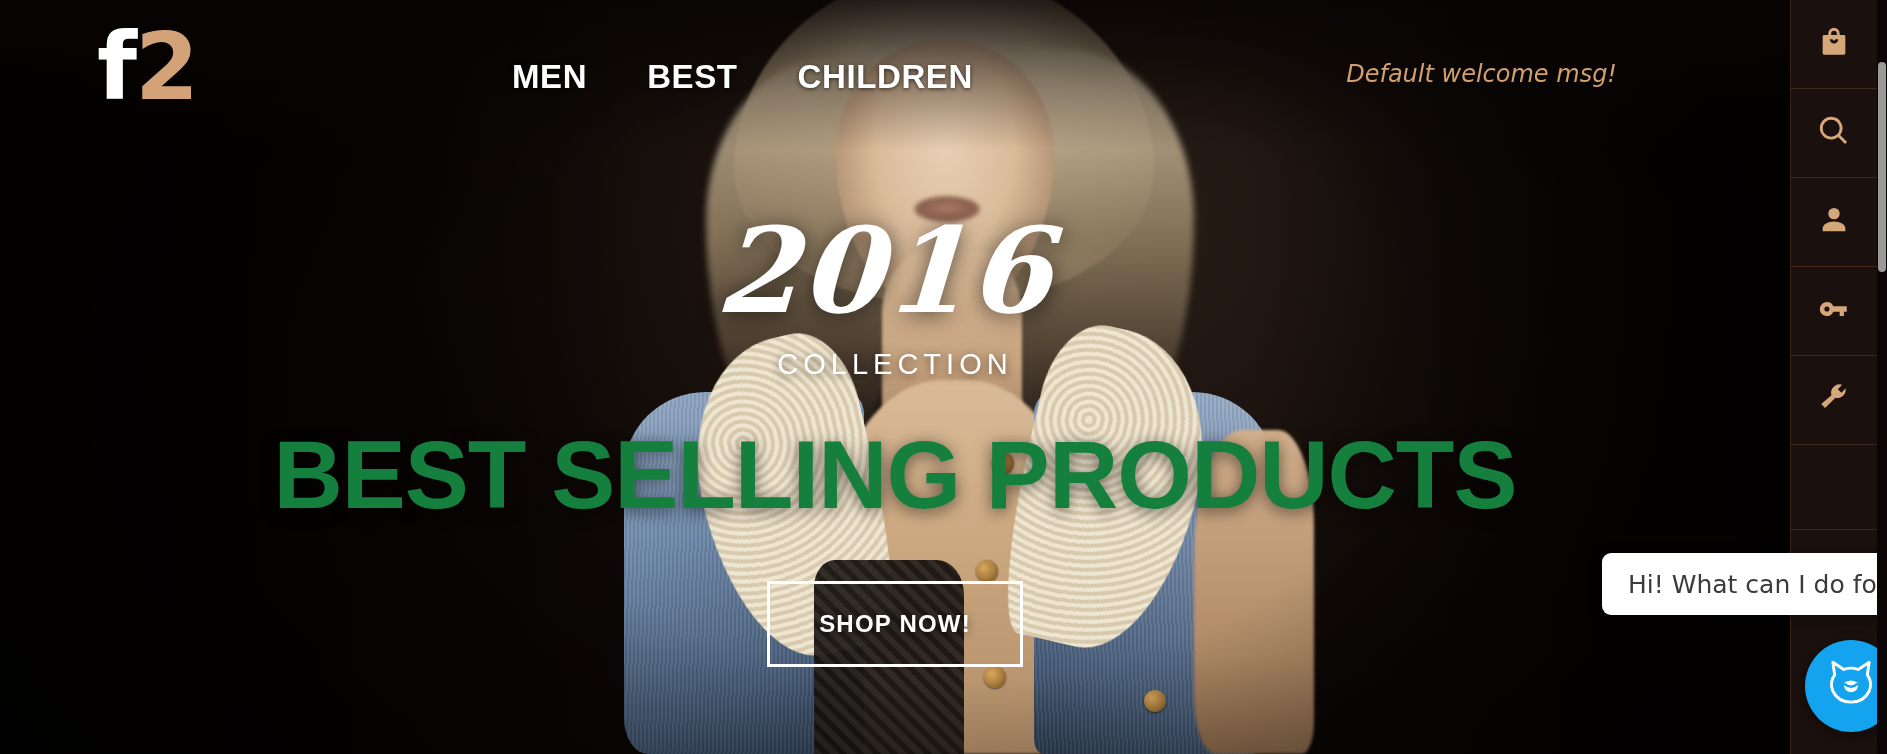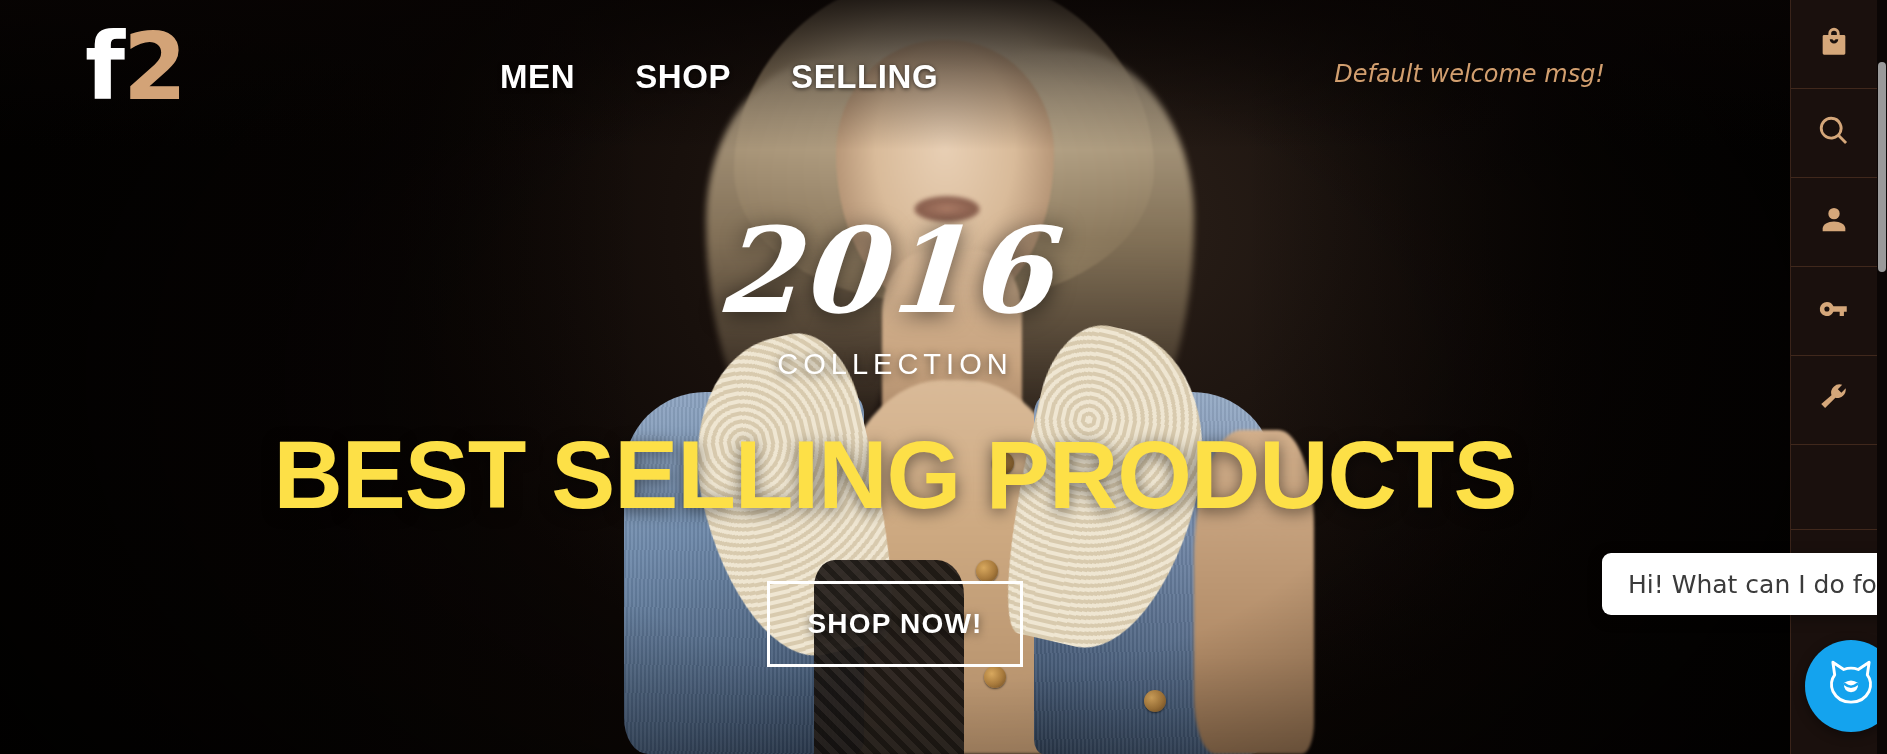--- a/index.html
+++ b/index.html
@@ -114,21 +114,21 @@
   .vignette{
     position:absolute; inset:0;
     background:radial-gradient(ellipse 1150px 760px at 50% 50%, rgba(0,0,0,0) 40%, rgba(0,0,0,.55) 78%, rgba(0,0,0,.88) 100%);
   }
   .top-shade{
     position:absolute; left:0; top:0; width:100%; height:150px;
     background:linear-gradient(180deg, rgba(8,4,3,.82) 0%, rgba(8,4,3,.28) 65%, rgba(8,4,3,0) 100%);
   }
 
   
-  .header{ position:absolute; left:0; top:0; width:1790px; height:142px; z-index:20; }
+  .header{ position:absolute; left:12px; top:0; width:1790px; height:142px; z-index:20; }
   .logo{ position:absolute; left:85px; top:22px; font-size:92px; line-height:1;
          font-weight:700; font-family:"DejaVu Sans", sans-serif; letter-spacing:-2px; user-select:none; }
   .logo .f{ color:#ffffff; }
   .logo .two{ color:#d3a377; }
 
   .nav{ position:absolute; left:500px; top:58px; display:flex; align-items:center; gap:60px; }
   .nav-item{
     color:#ffffff; font-size:33px; font-weight:700; letter-spacing:.6px;
     text-decoration:none; display:flex; align-items:center; gap:11px;
     text-shadow:0 1px 4px rgba(0,0,0,.65);
@@ -151,28 +151,28 @@
     font-family:"DejaVu Serif", serif; font-style:italic; font-weight:700;
     font-size:118px; color:#fff; line-height:1; letter-spacing:2px;
     text-shadow:0 3px 22px rgba(0,0,0,.6);
     transform:skewX(-6deg);
   }
   .collection{
     margin-top:18px; color:#fff; font-size:29px; letter-spacing:5px; font-weight:400;
     text-shadow:0 2px 10px rgba(0,0,0,.6);
   }
   .headline{
-    margin-top:46px; color:#fde047; font-weight:700; font-size:96px; line-height:1;
+    margin-top:46px; color:#15803d; font-weight:700; font-size:96px; line-height:1;
     letter-spacing:-1px; white-space:nowrap;
     font-family:"Liberation Sans", sans-serif;
     text-shadow:0 3px 16px rgba(0,0,0,.55);
   }
   .shop-btn{
     margin-top:58px; width:256px; height:86px; border:3px solid #fff; background:transparent;
-    color:#fff; font-size:28px; font-weight:700; letter-spacing:1.2px; cursor:pointer;
+    color:#fff; font-size:24px; font-weight:700; letter-spacing:1.2px; cursor:pointer;
     display:flex; align-items:center; justify-content:center;
     text-shadow:0 2px 8px rgba(0,0,0,.6);
   }
 
   
   .sidebar{
     position:absolute; right:10px; top:0; width:87px; height:754px;
     background:#1a100d; border-left:1px solid #3a241a; z-index:30;
   }
   .side-item{
@@ -238,24 +238,24 @@
 
     <div class="logo">
       <span class="f">f</span><span class="two">2</span>
     </div>
 
     <nav class="nav">
       <a class="nav-item">
         <span>MEN</span>
       </a>
       <a class="nav-item">
-        <span>SHOP</span>
+        <span>BEST</span>
       </a>
       <a class="nav-item">
-        <span>SELLING</span>
+        <span>CHILDREN</span>
       </a>
     </nav>
 
     <div class="welcome">Default welcome msg!</div>
   </div>
 
   <div class="hero-copy">
     <div class="year">2016</div>
     <div class="collection">COLLECTION</div>
     <div class="headline">BEST SELLING PRODUCTS</div>

